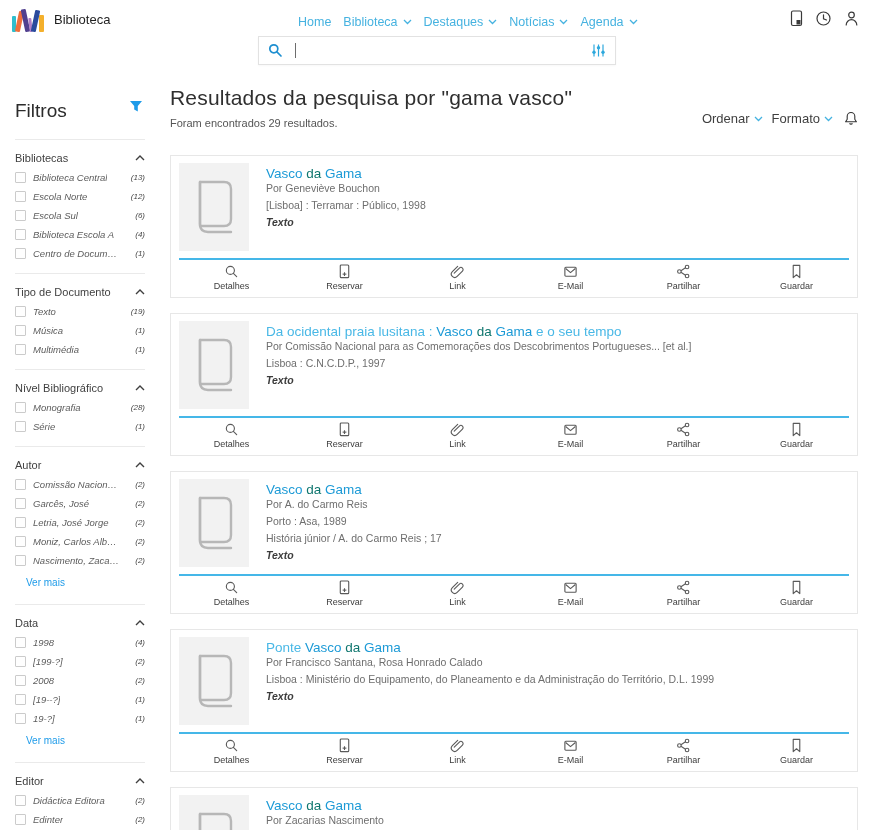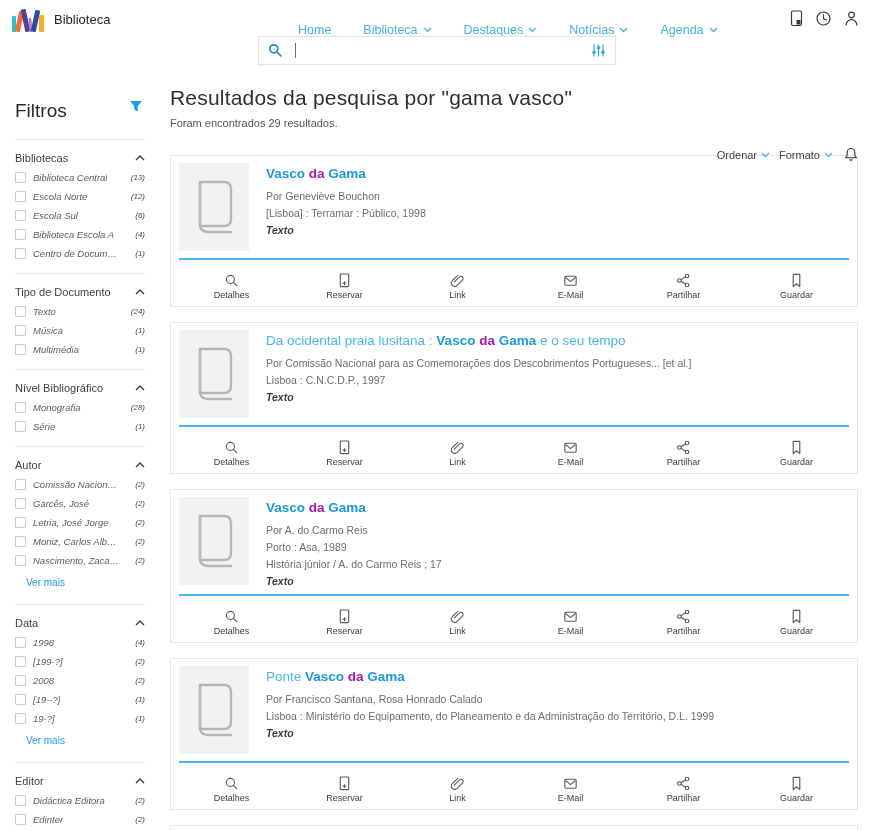--- a/index.html
+++ b/index.html
@@ -7,21 +7,21 @@
     width: 870px; height: 830px; margin: 0; overflow: hidden;
     font-family: "Liberation Sans", sans-serif; background: #fff; color: #333;
   }
   .page { position: relative; width: 870px; height: 830px; background: #fff; }
 
   
   .topbar { position: absolute; top: 0; left: 0; right: 0; height: 34px; display: flex; align-items: center; padding: 4px 10px 0; }
   .logo { display: flex; align-items: flex-end; height: 26px; margin-left: 2px; cursor: pointer; }
   .logo span { display: inline-block; border-radius: 1px; }
   .brand-name { font-size: 13px; color: #1f1f1f; margin-left: 10px; }
-  .nav { position: absolute; left: 298px; top: 16px; height: 28px; display: flex; align-items: center; gap: 32px; }
+  .nav { position: absolute; left: 298px; top: 8px; height: 28px; display: flex; align-items: center; gap: 12px; }
   .nav-item { display: flex; align-items: center; gap: 5px; font-size: 12.5px; color: #45b2e0; cursor: pointer; text-decoration: none; white-space: nowrap; }
   .top-icons { position: absolute; right: 10px; top: 4px; height: 28px; display: flex; align-items: center; gap: 11px; }
   .top-icons .ticon { display: inline-flex; cursor: pointer; }
 
   
   .searchbox { position: absolute; left: 258px; top: 36px; width: 358px; height: 29px; border: 1px solid #e2e2e2; background: #fff; display: flex; align-items: center; padding: 0 9px; box-shadow: 0 1px 2px rgba(0,0,0,0.03); }
   .search-caret { width: 1px; height: 15px; background: #6d6d6d; margin-left: 12px; }
   .searchbox input { border: none; outline: none; flex: 1; font-size: 12px; font-family: inherit; min-width: 0; background: transparent; }
   .tune { margin-left: auto; display: inline-flex; cursor: pointer; }
 
@@ -37,38 +37,38 @@
   .f-item { display: flex; align-items: center; margin-top: 8px; cursor: pointer; font-style: italic; }
   .f-check { width: 11px; height: 11px; flex: none; border: 1px solid #cbcbcb; background: #fefefe; border-radius: 1px; }
   .f-label { font-size: 9.5px; color: #5c5c5c; margin-left: 7px; white-space: nowrap; overflow: hidden; text-overflow: ellipsis; max-width: 88px; }
   .f-count { font-size: 8px; color: #494949; margin-left: auto; }
   .ver-mais { display: inline-block; margin: 11px 0 1px 11px; font-size: 10px; color: #1e9be9; cursor: pointer; text-decoration: none; }
 
   
   .main { position: absolute; left: 170px; top: 86px; width: 688px; }
   .page-title { font-size: 21px; color: #2f2f2f; font-weight: 400; letter-spacing: .2px; }
   .result-summary { font-size: 11px; color: #555; margin-top: 7px; }
-  .sort-row { position: absolute; right: 0; top: 25px; display: flex; align-items: center; gap: 9px; font-size: 11px; color: #3f3f3f; margin-top: 36px; }
+  .sort-row { position: absolute; right: 0; top: 25px; display: flex; align-items: center; gap: 9px; font-size: 13px; color: #3f3f3f; }
   .sort-item { display: flex; gap: 4px; align-items: center; cursor: pointer; }
   .bell { display: inline-flex; cursor: pointer; margin-left: 2px; }
 
   .cards { margin-top: 26px; display: flex; flex-direction: column; gap: 15px; }
   .card { border: 1px solid #e7e7e7; background: #fff; }
   .card-body { display: flex; padding: 7px 8px; }
   .thumb { width: 70px; height: 88px; background: #f2f2f2; flex: none; display: flex; align-items: center; justify-content: center; cursor: pointer; }
   .info { margin-left: 17px; padding-top: 3px; min-width: 0; }
   .r-title { font-size: 13.5px; cursor: pointer; }
-  .t-hl { color: #1c9ad6; font-weight: bold; }
+  .t-hl { color: #1c9ad6; font-weight: normal; }
   .t-norm { color: #49b8e6; }
-  .t-mid { color: #a21caf; font-weight: bold; }
+  .t-mid { color: #0f766e; }
   .r-line { font-size: 10.5px; color: #6e6e6e; margin-top: 5px; }
-  .r-line:first-of-type { margin-top: 9px; }
+  .r-line:first-of-type { margin-top: 1px; }
   .r-type { font-size: 10.5px; color: #3c3c3c; font-style: italic; font-weight: bold; margin-top: 5px; }
   .card-sep { height: 2px; background: #45b7e8; margin: 0 8px; }
-  .actions { display: flex; padding: 13px 4px 6px; }
+  .actions { display: flex; padding: 4px 4px 6px; }
   .action { flex: 1; display: flex; flex-direction: column; align-items: center; gap: 2px; cursor: pointer; text-decoration: none; }
   .action-label { font-size: 9px; color: #3d3d3d; }
   svg { display: block; }
 </style>
 </head>
 <body>
 
 <div class="page">
 
   <header class="topbar">
@@ -207,21 +207,21 @@
       <span class="collapse">
         <svg width="10" height="6" viewBox="0 0 10 6">
                 <polyline points="1,5 5,1 9,5" fill="none" stroke="#3f3f3f" stroke-width="1.4"></polyline>
               </svg>
       </span>
     </div>
     <div class="section-items">
             <label class="f-item">
     <span class="f-check"></span>
     <span class="f-label">Texto</span>
-    <span class="f-count">(24)</span>
+    <span class="f-count">(19)</span>
   </label>
             <label class="f-item">
     <span class="f-check"></span>
     <span class="f-label">Música</span>
     <span class="f-count">(1)</span>
   </label>
             <label class="f-item">
     <span class="f-check"></span>
     <span class="f-label">Multimédia</span>
     <span class="f-count">(1)</span>

